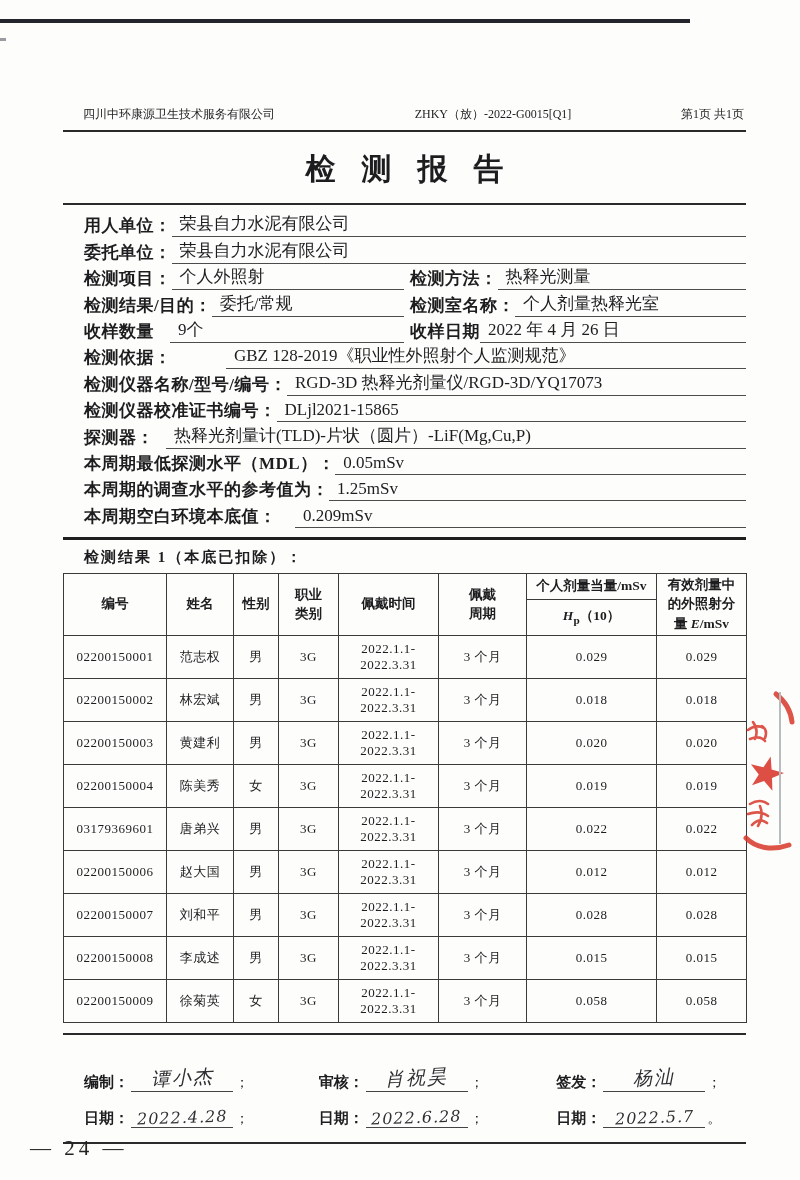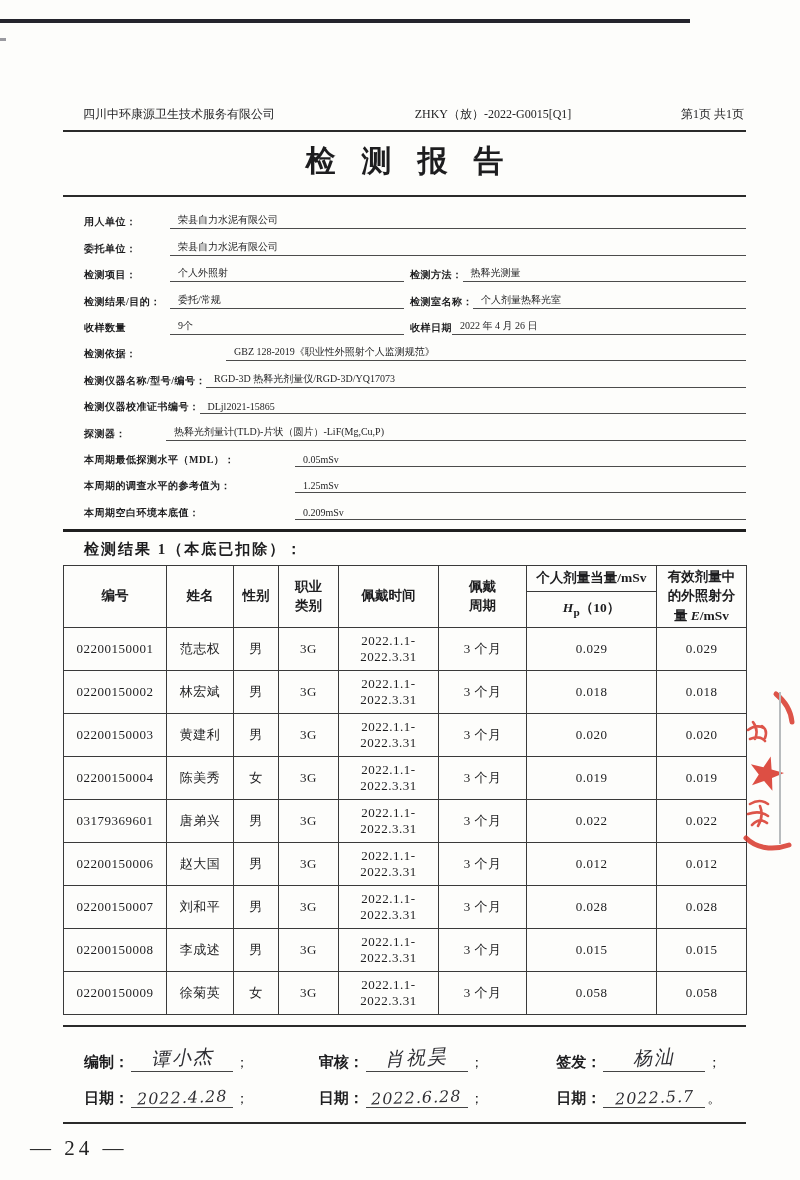--- a/index.html
+++ b/index.html
@@ -11,26 +11,26 @@
   .scan-tick { position:absolute; left:0; top:38px; width:6px; height:3px; background:#9a9aa0; }
   .scan-edge-line { position:absolute; left:779px; top:692px; width:2px; height:152px; background:#b8bcbe; }
 
   .doc { position:absolute; left:63px; top:106px; width:683px; }
 
   
   .doc-header { display:flex; justify-content:space-between; align-items:flex-end;
                 font-size:12px; padding:0 2px 7px 20px; border-bottom:2px solid #2a2a2a; }
   .doc-header .mid { margin-left:30px; }
 
-  .title { text-align:center; margin:9px 0 13px; padding-left:26px; }
+  .title { text-align:center; margin:17px 0 13px; padding-left:26px; }
   .title span { font-size:30px; font-weight:700; letter-spacing:26px; }
 
   
   .form { border-top:2.5px solid #2a2a2a; padding-top:6px; }
-  .f-row { display:flex; align-items:flex-end; min-height:26.4px; font-size:10px; }
+  .f-row { display:flex; align-items:flex-end; min-height:26.4px; font-size:17px; }
   .lab { font-weight:700; white-space:nowrap; padding-left:21px; letter-spacing:0.5px; }
   .val { flex:1; border-bottom:1px solid #4c4c4c; padding:0 4px 1px 8px; white-space:nowrap; }
   .pair1 { display:flex; width:341px; align-items:flex-end; }
   .pair2 { display:flex; flex:1; align-items:flex-end; }
   .pair2 .lab { padding-left:6px; }
   .w107 { min-width:107px; }
   .w160 { min-width:163px; }
   .w120 { min-width:103px; }
   .w232 { min-width:232px; }
 
@@ -45,21 +45,21 @@
   td { font-size:13px; height:43px; letter-spacing:0.5px; }
   .pre { white-space:pre-line; }
   .c-id{width:103px;} .c-name{width:67px;} .c-sex{width:45px;} .c-job{width:60px;}
   .c-time{width:100px;} .c-cycle{width:88px;} .c-hp{width:130px;} .c-e{width:90px;}
   thead tr:first-child th{ height:26px; }
   thead tr:last-child th{ height:36px; }
   .c-e { padding:0 6px; }
 
   
   .sign-rule { border-top:2px solid #2a2a2a; margin-top:10px; }
-  .sign-row { display:flex; margin-top:18px; }
+  .sign-row { display:flex; margin-top:30px; }
   .sign-col { flex:1; display:flex; align-items:flex-end; }
   .sign-col:nth-child(1){ padding-left:21px; }
   .sign-col:nth-child(2){ padding-left:45px; }
   .sign-col:nth-child(3){ padding-left:48px; }
   .sign-lab { font-weight:700; font-size:15px; white-space:nowrap; }
   .sig-line { display:inline-block; min-width:102px; border-bottom:1px solid #444;
               text-align:center; margin:0 2px; }
   .hand { font-family:"DejaVu Serif",serif; font-style:italic; font-size:19px; color:#2e2e33;
           display:inline-block; transform:rotate(-3deg); letter-spacing:2px; }
   .hand-date { font-family:"DejaVu Serif",serif; font-style:italic; font-size:16px; color:#2e2e33;

